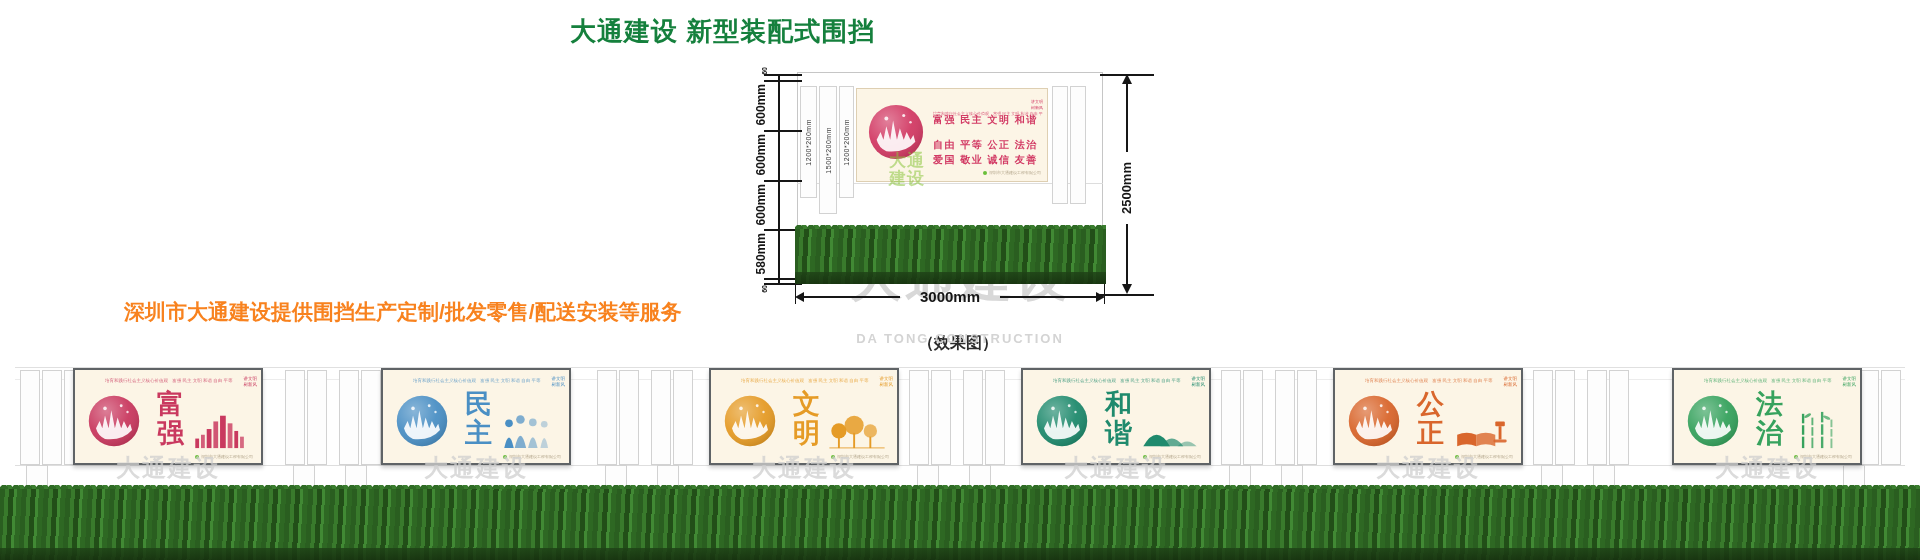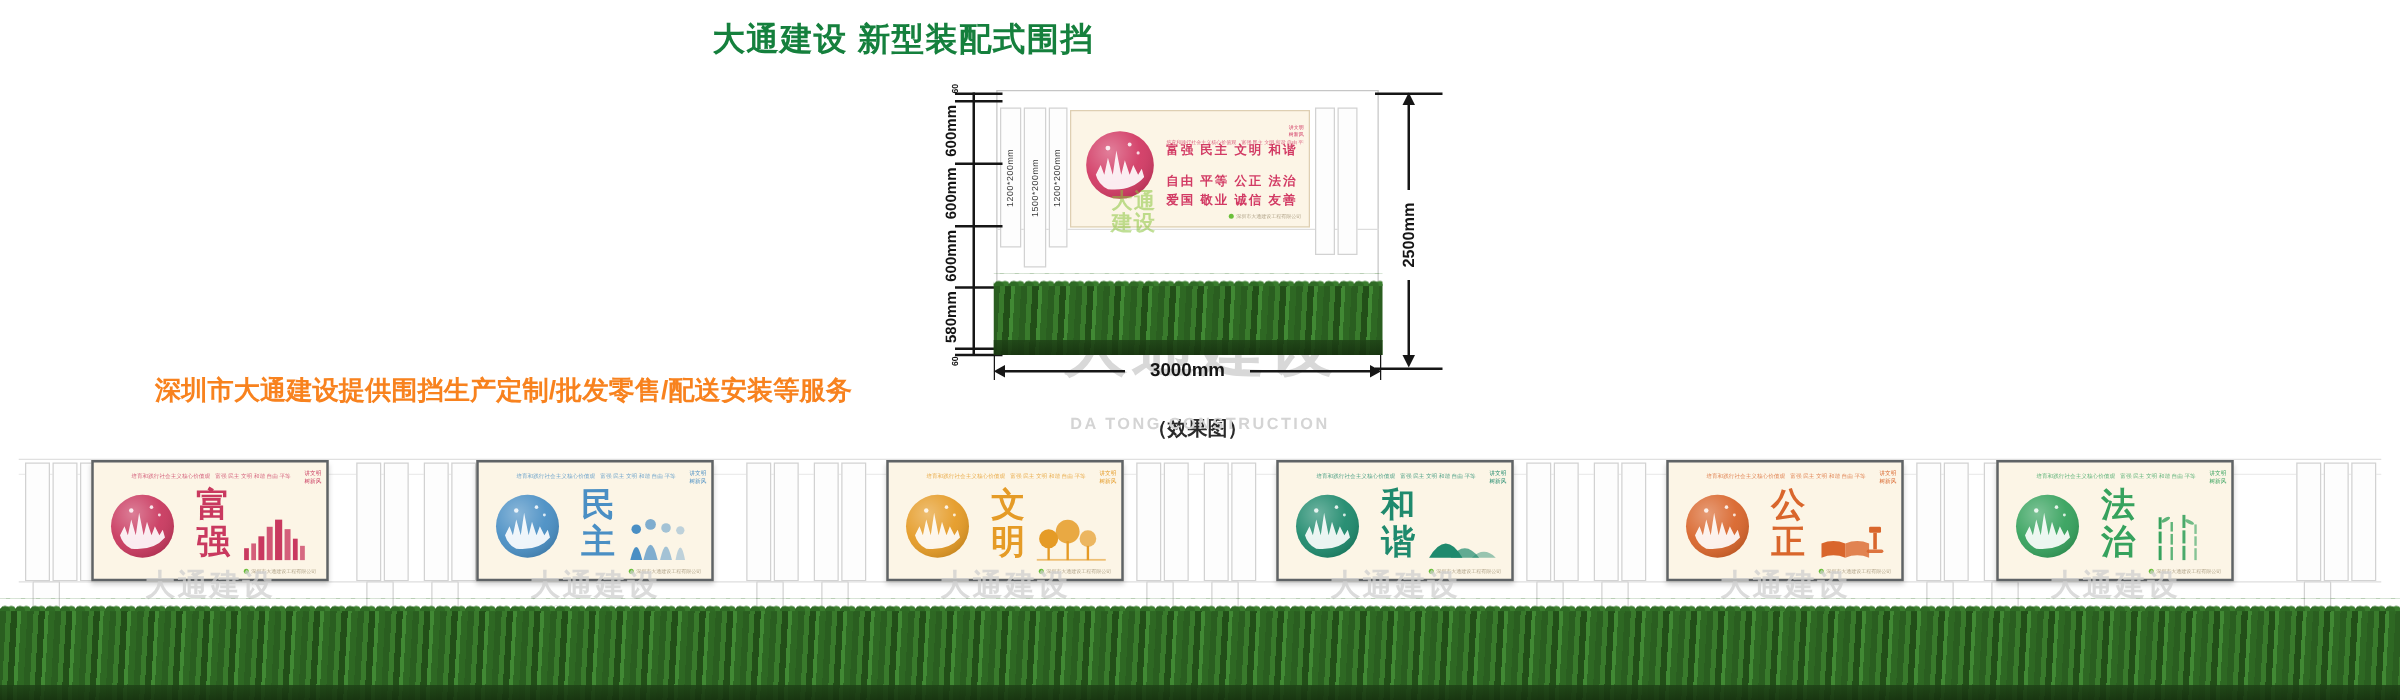--- a/index.html
+++ b/index.html
@@ -83,21 +83,21 @@
   .epanel .pcircle{left:12px;top:24px;width:54px;height:54px;}
   .epanel .pslogan{left:30px;top:8px;width:128px;}
   .epanel .pcorner{top:6px;}
   .epanel .pfooter{right:8px;bottom:4px;}
   .word{position:absolute;left:82px;top:20px;width:30px;font-size:27px;font-weight:bold;
       line-height:29px;word-break:break-all;color:var(--accent);}
   .motif{position:absolute;right:12px;bottom:13px;width:56px;height:40px;}
   .ewm{position:absolute;top:452px;width:190px;text-align:center;z-index:5;opacity:.75;}
   .ewm .cn{font-size:24px;font-weight:bold;color:#cfcfcf;letter-spacing:2px;}
   .ewm .en{font-size:6.5px;color:#d6d6d6;letter-spacing:1px;}
-  .px1{left:73px}.px2{left:381px}.px3{left:709px}.px4{left:1021px}.px5{left:1333px}.px6{left:1597px}
+  .px1{left:73px}.px2{left:381px}.px3{left:709px}.px4{left:1021px}.px5{left:1333px}.px6{left:1672px}
 </style>
 </head>
 <body>
 
 <svg width="0" height="0" style="position:absolute">
   <defs>
     <radialGradient id="shineG" cx="35%" cy="30%" r="75%">
       <stop offset="0%" stop-color="#fff" stop-opacity=".35"></stop>
       <stop offset="60%" stop-color="#fff" stop-opacity=".05"></stop>
       <stop offset="100%" stop-color="#000" stop-opacity=".12"></stop>

